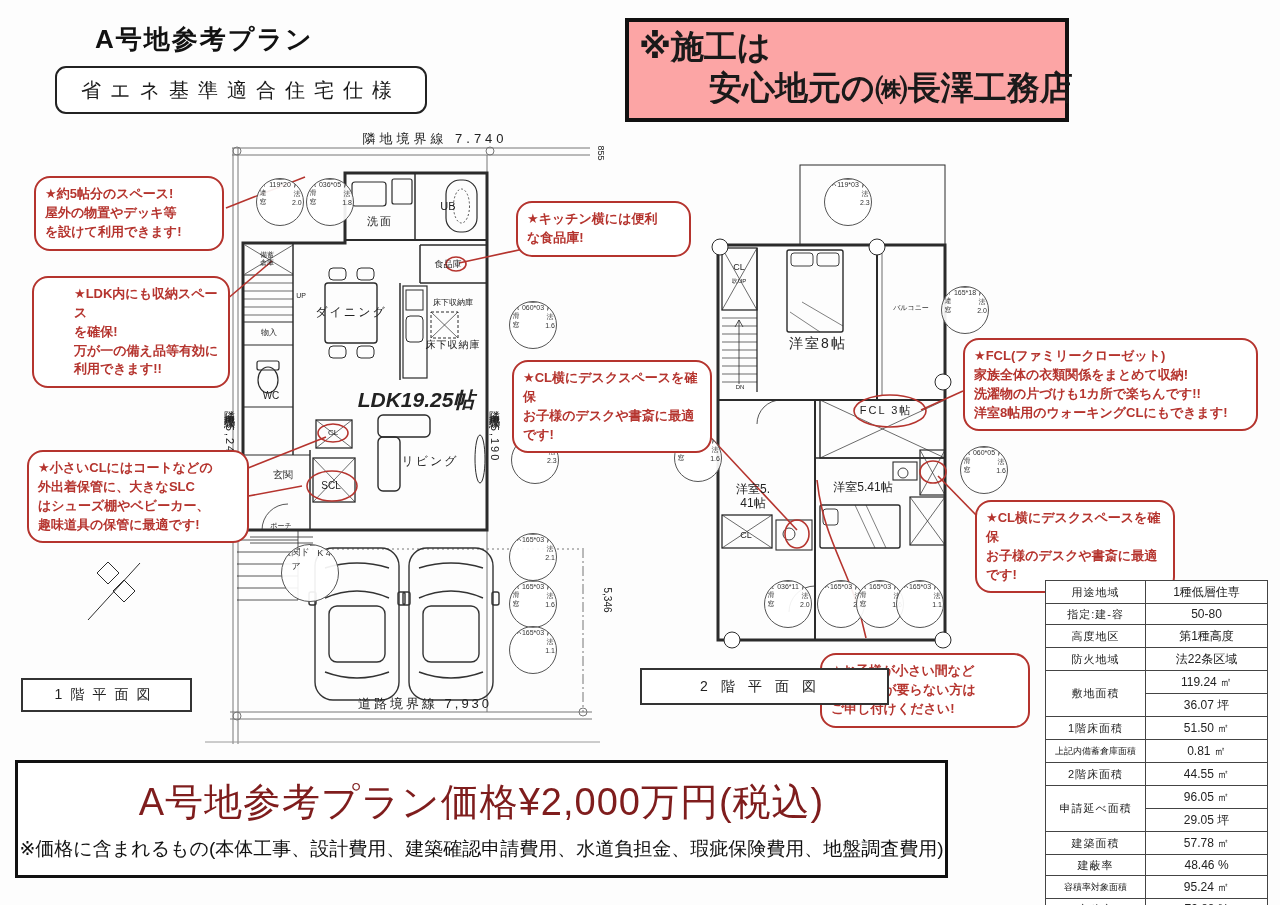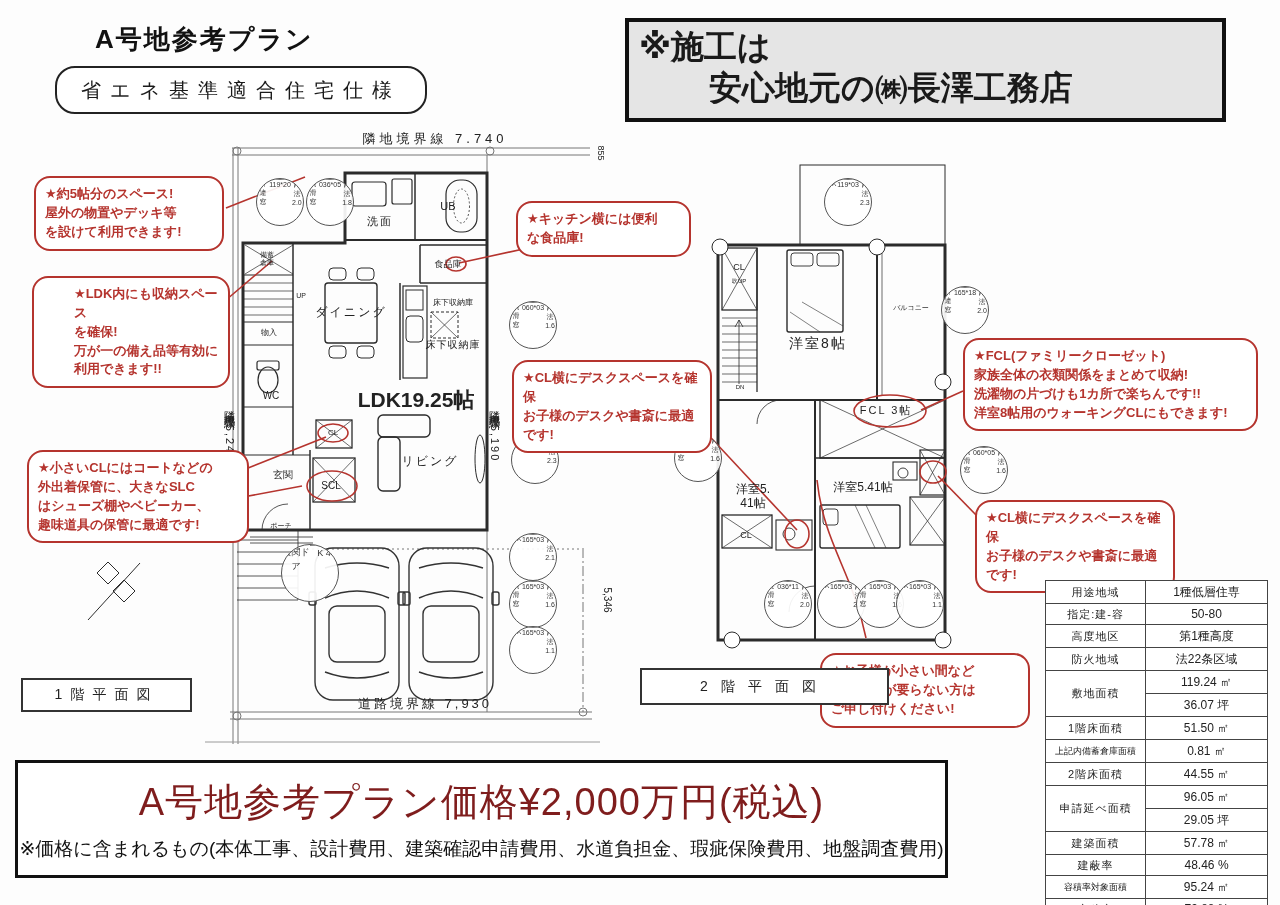--- a/index.html
+++ b/index.html
@@ -1,28 +1,28 @@
 <!DOCTYPE html>
 <html style="--red: #b5342e;"><head>
 <meta charset="utf-8">
 <style>
   html,body{margin:0;padding:0;background:#e9e9e9;}
   .sheet{position:relative;width:1280px;height:905px;background:#fdfdfd;overflow:hidden;
          font-family:"Liberation Sans","DejaVu Sans",sans-serif;color:#1a1a1a;}
   svg#plan-svg{position:absolute;left:0;top:0;width:1280px;height:905px;}
   .red-ink{stroke:var(--red,#b5342e);}
   .title{position:absolute;left:95px;top:22px;margin:0;font-size:26px;font-weight:bold;letter-spacing:2px;color:#111;}
-  .badge{position:absolute;left:55px;top:66px;width:368px;height:44px;border:2px solid #222;border-radius:20px;
+  .badge{position:absolute;left:55px;top:66px;width:368px;height:44px;border:2px solid #222;border-radius:11px;
          display:flex;align-items:center;justify-content:center;font-size:20px;letter-spacing:9px;background:#fff;}
-  .builder-box{position:absolute;left:625px;top:18px;width:601px;height:104px;border:4px solid #111;background:#e5e5e5;padding:4px 14px 0 10px;box-sizing:border-box;}
+  .builder-box{position:absolute;left:625px;top:18px;width:444px;height:104px;border:4px solid #111;background:#fca5a5;padding:4px 14px 0 10px;box-sizing:border-box;}
   .builder-box .b1{font-size:33px;font-weight:bold;line-height:1.25;}
   .builder-box .b2{font-size:33px;font-weight:bold;line-height:1.25;padding-left:70px;white-space:nowrap;}
   .layer{position:absolute;left:0;top:0;width:100%;height:100%;}
   .plan-label{position:absolute;transform:translate(-50%,-50%);white-space:pre;text-align:center;color:#222;line-height:1.2;}
-  .plan-label.bold{font-weight:bold;}
+  .plan-label.bold{font-weight:bold;font-style:italic;}
   .plan-label.vert{writing-mode:vertical-rl;}
   .win-circle{position:absolute;width:46px;height:46px;transform:translate(-50%,-50%);border:1px solid #555;border-radius:50%;
       background:rgba(255,255,255,.92);display:flex;justify-content:center;font-size:7px;line-height:1.3;
       text-align:center;color:#333;overflow:hidden;}
   .win-circle span{display:block;width:100%;}
   .win-circle span.wline{border-top:1px solid #777;}
   .win-circle.door{width:56px;height:56px;font-size:9px;line-height:1.6;}
   .bubble{position:absolute;border:2px solid var(--red,#b5342e);border-radius:16px;background:#fff;color:var(--red,#b5342e);
       font-size:13px;font-weight:bold;line-height:1.45;padding:7px 9px;white-space:pre-line;box-sizing:border-box;}
   .caption-box{position:absolute;border:2px solid #333;background:#fff;display:flex;align-items:center;justify-content:center;

